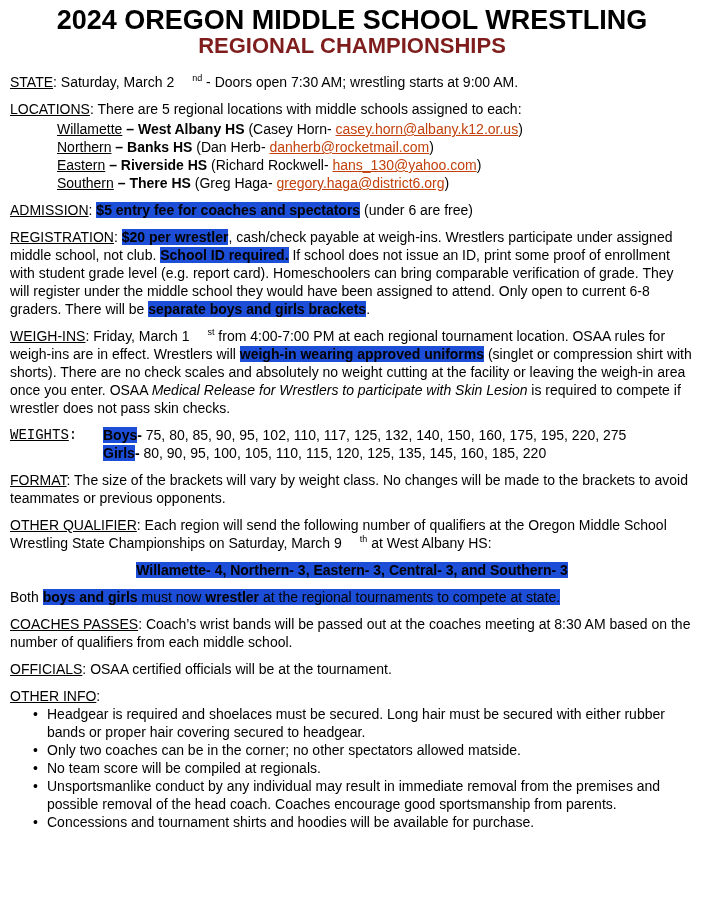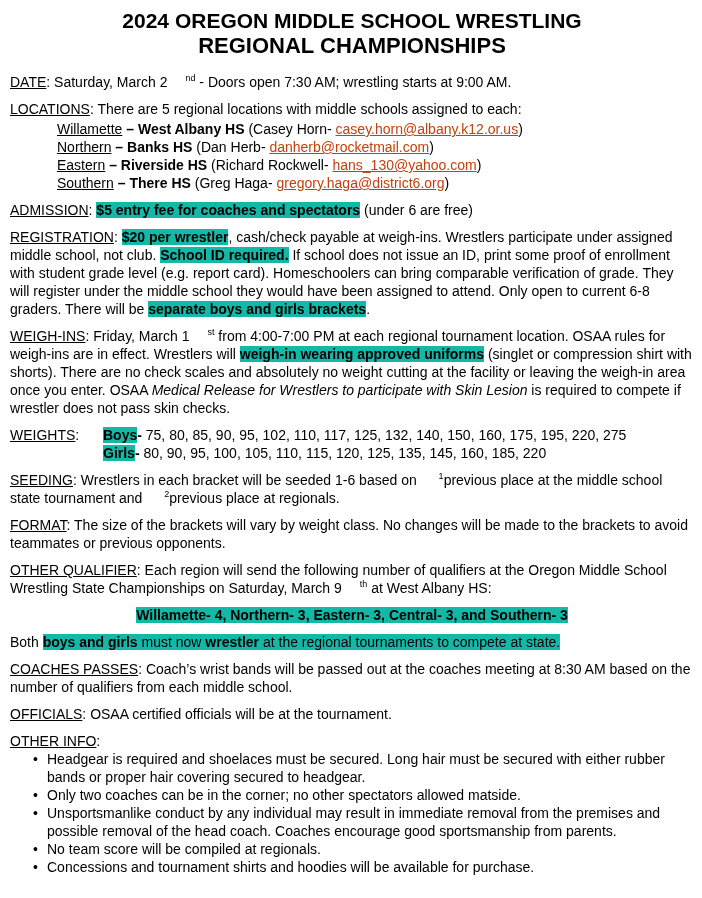--- a/index.html
+++ b/index.html
@@ -5,52 +5,52 @@
   html, body { margin: 0; padding: 0; background: #ffffff; }
   .page {
     width: 702px; height: 898px; box-sizing: border-box;
     padding: 6px 8px 6px 10px;
     background: #ffffff;
     font-family: "Liberation Sans", sans-serif;
     font-size: 14px; line-height: 18px; color: #000000;
     overflow: hidden;
   }
   .title {
-    text-align: center; font-weight: bold; font-size: 21px; line-height: 25px;
+    text-align: center; font-weight: bold; font-size: 27px; line-height: 25px;
     margin: 2px 0 0;
   }
   .subtitle {
     text-align: center; font-weight: bold; font-size: 22px; line-height: 25px;
-    color: #000000; margin: 0 0 15px;
+    color: #7f1d1d; margin: 0 0 15px;
   }
   .para { margin: 0 0 9px; }
   .para-tight { margin: 0; }
   .u { text-decoration: underline; }
   .b { font-weight: bold; }
   .i { font-style: italic; }
-  .hl { background: #14b8a6; }
+  .hl { background: #1d4ed8; }
   .link { color: #c2410c; text-decoration: underline; cursor: pointer; }
   sup { font-size: 9px; line-height: 0; vertical-align: super; padding-left: 18px; }
   .loc-list { margin: 2px 0 9px 47px; }
   .weights-block { display: flex; margin: 0 0 9px; }
-  .w-label { flex: 0 0 93px; }
+  .w-label { flex: 0 0 93px; font-family: Liberation Mono, monospace; }
   .center { text-align: center; }
   .bullets { margin-left: 20px; }
   .bullet-item { position: relative; padding-left: 17px; }
   .bullet-item::before { content: "\2022"; position: absolute; left: 3px; }
 </style>
 </head>
 <body>
 
 <div class="page">
 
   <div class="title">2024 OREGON MIDDLE SCHOOL WRESTLING</div>
   <div class="subtitle">REGIONAL CHAMPIONSHIPS</div>
 
-  <p class="para"><span class="u">DATE</span><span>: Saturday, March 2</span><sup>nd</sup><span> - Doors open 7:30 AM; wrestling starts at 9:00 AM.</span></p>
+  <p class="para"><span class="u">STATE</span><span>: Saturday, March 2</span><sup>nd</sup><span> - Doors open 7:30 AM; wrestling starts at 9:00 AM.</span></p>
 
   <p class="para-tight"><span class="u">LOCATIONS</span><span>: There are 5 regional locations with middle schools assigned to each:</span></p>
 
   <div class="loc-list">
     <div><span class="u">Willamette</span><span class="b"> – </span><span class="b">West Albany HS</span><span> (Casey Horn- </span><a class="link">casey.horn@albany.k12.or.us</a><span>)</span></div>
     <div><span class="u">Northern</span><span class="b"> – </span><span class="b">Banks HS</span><span> (Dan Herb- </span><a class="link">danherb@rocketmail.com</a><span>)</span></div>
     <div><span class="u">Eastern</span><span class="b"> – </span><span class="b">Riverside HS</span><span> (Richard Rockwell- </span><a class="link">hans_130@yahoo.com</a><span>)</span></div>
     <div><span class="u">Southern</span><span class="b"> – </span><span class="b">There HS</span><span> (Greg Haga- </span><a class="link">gregory.haga@district6.org</a><span>)</span></div>
   </div>
 
@@ -61,37 +61,36 @@
   <p class="para"><span class="u">WEIGH-INS</span><span>: Friday, March 1</span><sup>st</sup><span> from 4:00-7:00 PM at each regional tournament location. OSAA rules for weigh-ins are in effect. Wrestlers will </span><span class="hl b">weigh-in wearing approved uniforms</span><span> (singlet or compression shirt with shorts). There are no check scales and absolutely no weight cutting at the facility or leaving the weigh-in area once you enter. OSAA </span><span class="i">Medical Release for Wrestlers to participate with Skin Lesion</span><span> is required to compete if wrestler does not pass skin checks.</span></p>
 
   <div class="weights-block">
     <div class="w-label"><span class="u">WEIGHTS</span><span>:</span></div>
     <div class="w-body">
       <div><span class="hl b">Boys</span><span class="b">-</span><span> 75, 80, 85, 90, 95, 102, 110, 117, 125, 132, 140, 150, 160, 175, 195, 220, 275</span></div>
       <div><span class="hl b">Girls</span><span class="b">-</span><span> 80, 90, 95, 100, 105, 110, 115, 120, 125, 135, 145, 160, 185, 220</span></div>
     </div>
   </div>
 
-  <p class="para"><span class="u">SEEDING</span><span>: Wrestlers in each bracket will be seeded 1-6 based on </span><sup>1</sup><span>previous place at the middle school state tournament and </span><sup>2</sup><span>previous place at regionals.</span></p>
 
   <p class="para"><span class="u">FORMAT</span><span>: The size of the brackets will vary by weight class. No changes will be made to the brackets to avoid teammates or previous opponents.</span></p>
 
   <p class="para"><span class="u">OTHER QUALIFIER</span><span>: Each region will send the following number of qualifiers at the Oregon Middle School Wrestling State Championships on Saturday, March 9</span><sup>th</sup><span> at West Albany HS:</span></p>
 
   <p class="para center"><span class="hl b">Willamette- 4, Northern- 3, Eastern- 3, Central- 3, and Southern- 3</span></p>
 
   <p class="para"><span>Both </span><span class="hl b">boys and girls</span><span class="hl"> must now </span><span class="hl b">wrestler</span><span class="hl"> at the regional tournaments to compete at state.</span></p>
 
   <p class="para"><span class="u">COACHES PASSES</span><span>: Coach’s wrist bands will be passed out at the coaches meeting at 8:30 AM based on the number of qualifiers from each middle school.</span></p>
 
   <p class="para"><span class="u">OFFICIALS</span><span>: OSAA certified officials will be at the tournament.</span></p>
 
   <p class="para-tight"><span class="u">OTHER INFO</span><span>:</span></p>
 
   <div class="bullets">
     <div class="bullet-item"><span>Headgear is required and shoelaces must be secured. Long hair must be secured with either rubber bands or proper hair covering secured to headgear.</span></div>
     <div class="bullet-item"><span>Only two coaches can be in the corner; no other spectators allowed matside.</span></div>
+    <div class="bullet-item"><span>No team score will be compiled at regionals.</span></div>
     <div class="bullet-item"><span>Unsportsmanlike conduct by any individual may result in immediate removal from the premises and possible removal of the head coach. Coaches encourage good sportsmanship from parents.</span></div>
-    <div class="bullet-item"><span>No team score will be compiled at regionals.</span></div>
     <div class="bullet-item"><span>Concessions and tournament shirts and hoodies will be available for purchase.</span></div>
   </div>
 
 </div>
 
 </body></html>

